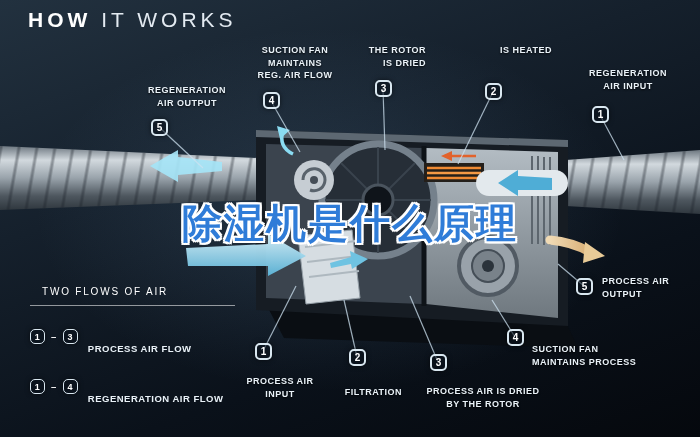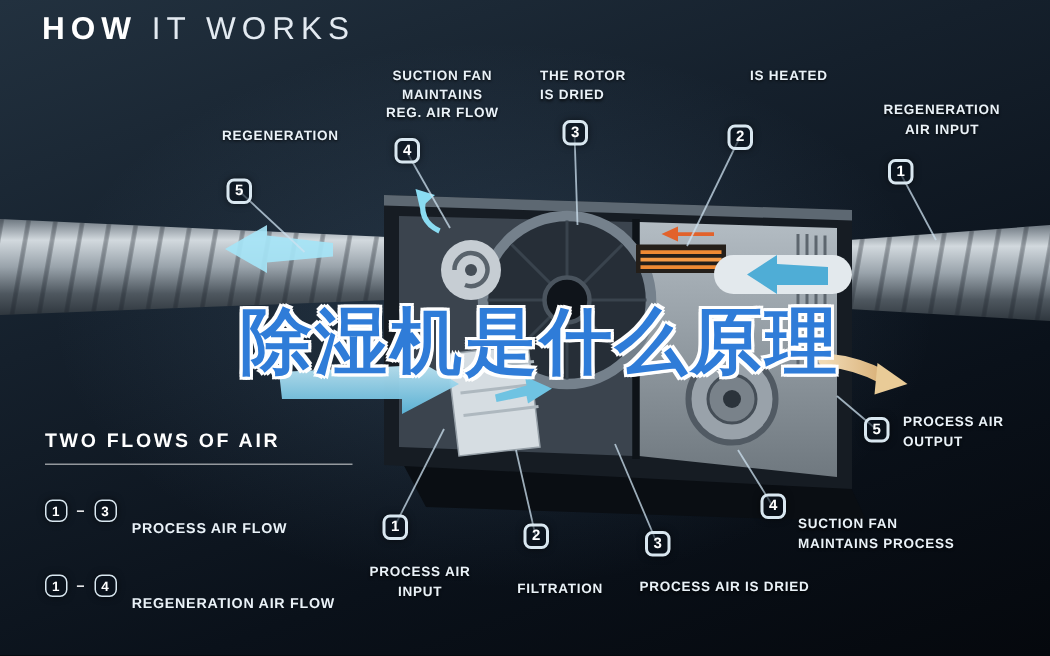--- a/index.html
+++ b/index.html
@@ -28,45 +28,45 @@
     width:17px; height:17px; border:2px solid #d9e7f0; border-radius:5px;
     background:rgba(8,16,26,0.6); color:#fff; font-size:10px; font-weight:700;
     display:flex; align-items:center; justify-content:center;
     box-shadow:0 0 5px rgba(0,0,0,0.55);
   }
   .abs { position:absolute; z-index:6; }
 
   
   .co-0{left:134px;top:84px;width:106px;text-align:center;}
   .co-1{left:250px;top:44px;width:90px;text-align:center;}
-  .co-2{left:360px;top:44px;width:66px;text-align:left;}
+  .co-2{left:360px;top:44px;width:66px;text-align:right;}
   .co-3{left:472px;top:44px;width:108px;text-align:center;}
   .co-4{left:580px;top:67px;width:96px;text-align:center;}
   .co-5{left:602px;top:275px;width:88px;text-align:left;}
   .co-6{left:532px;top:343px;width:122px;text-align:left;}
   .co-7{left:418px;top:385px;width:130px;text-align:center;}
   .co-8{left:330px;top:386px;width:72px;text-align:right;}
   .co-9{left:238px;top:375px;width:84px;text-align:center;}
   
   .bg-0{left:151px;top:119px;} .bg-1{left:263px;top:92px;} .bg-2{left:375px;top:80px;}
   .bg-3{left:485px;top:83px;}  .bg-4{left:592px;top:106px;} .bg-5{left:576px;top:278px;}
   .bg-6{left:507px;top:329px;} .bg-7{left:430px;top:354px;} .bg-8{left:349px;top:349px;}
   .bg-9{left:255px;top:343px;}
 
   .legend { position:absolute; left:30px; top:286px; z-index:6; }
-  .legend-title { color:#fff; font-size:13px; font-weight:700; letter-spacing:1.8px; }
+  .legend-title { color:#fff; font-size:10px; font-weight:400; letter-spacing:1.8px;margin-left:12px; }
   .legend-divider { width:205px; height:1px; background:rgba(255,255,255,0.55); margin:8px 0 13px; }
   .legend-row { display:flex; align-items:center; gap:6px; margin-bottom:15px; color:#eaf2f8; font-size:9.5px; font-weight:700; letter-spacing:0.5px; }
   .legend-row .nbadge { width:15px; height:15px; font-size:9px; border-width:1.6px; }
   .legend-row .dash { color:#fff; font-weight:700; }
   .legend-row .legend-label { margin-left:4px;margin-top:24px; }
 
   .overlay {
     position:absolute; left:160px; top:196px; width:380px; z-index:5;
-    text-align:center; font-size:48px; font-weight:700; letter-spacing:2px;
+    text-align:center; font-size:40px; font-weight:700; letter-spacing:2px;
     color:#2f7cd8; white-space:nowrap;
     text-shadow:-2px -2px 0 #fff, 2px -2px 0 #fff, -2px 2px 0 #fff, 2px 2px 0 #fff,
                 -2px 0 0 #fff, 2px 0 0 #fff, 0 -2px 0 #fff, 0 2px 0 #fff;
     font-family:Liberation Serif, serif;
   }
 </style>
 </head>
 <body>
 
 <div class="canvas">
@@ -189,20 +189,21 @@
 
   <div class="overlay">除湿机是什么原理</div>
 
   <div class="title">
     <span class="bold">HOW</span>
     <span class="light">IT WORKS</span>
   </div>
 
   <div class="label co-0">
     <div>REGENERATION</div>
+    <div>AIR OUTPUT</div>
   </div>
   <div class="label co-1">
     <div>SUCTION FAN</div>
     <div>MAINTAINS</div>
     <div>REG. AIR FLOW</div>
   </div>
   <div class="label co-2">
     <div>THE ROTOR</div>
     <div>IS DRIED</div>
   </div>
@@ -216,20 +217,21 @@
   <div class="label co-5">
     <div>PROCESS AIR</div>
     <div>OUTPUT</div>
   </div>
   <div class="label co-6">
     <div>SUCTION FAN</div>
     <div>MAINTAINS PROCESS</div>
   </div>
   <div class="label co-7">
     <div>PROCESS AIR IS DRIED</div>
+    <div>BY THE ROTOR</div>
   </div>
   <div class="label co-8">
     <div>FILTRATION</div>
   </div>
   <div class="label co-9">
     <div>PROCESS AIR</div>
     <div>INPUT</div>
   </div>
 
   <div class="nbadge abs bg-0">5</div>

